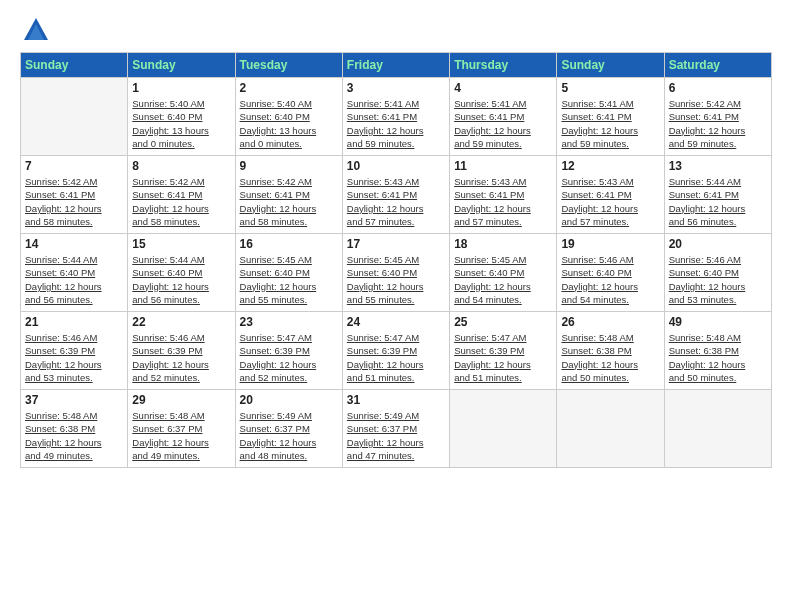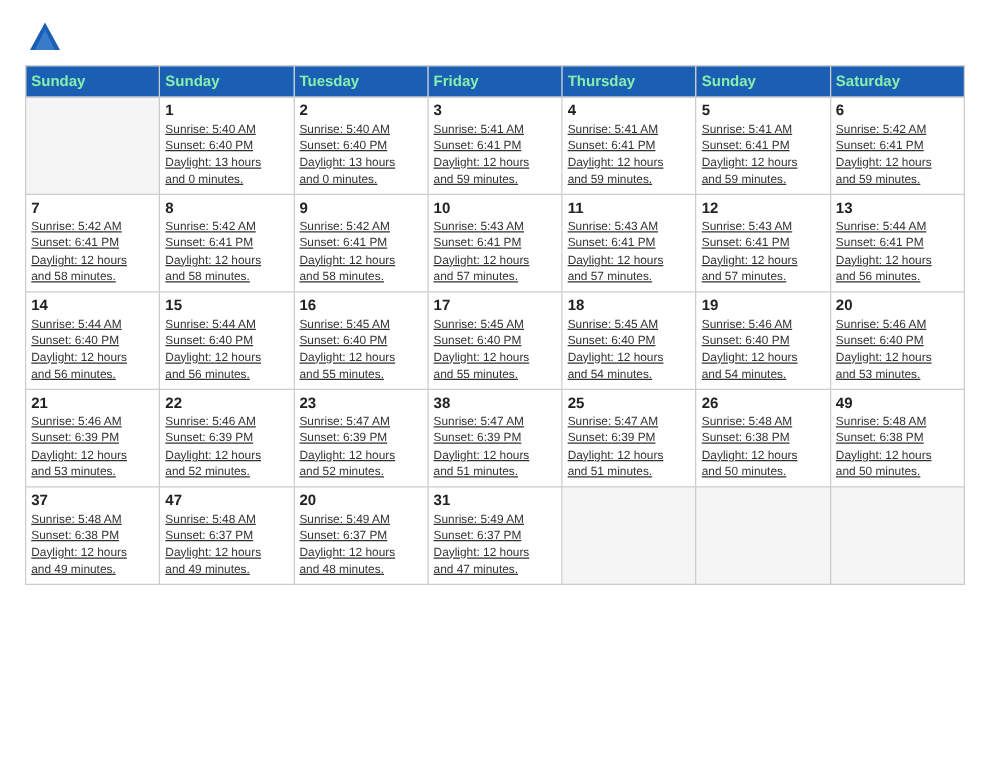--- a/index.html
+++ b/index.html
@@ -296,21 +296,21 @@
 and 52 minutes.</div>
           </td>
           <td>
             <span class="day-number">23</span>
             <div class="day-info" style="white-space: pre-line;">Sunrise: 5:47 AM
 Sunset: 6:39 PM
 Daylight: 12 hours
 and 52 minutes.</div>
           </td>
           <td>
-            <span class="day-number">38</span>
+            <span class="day-number">24</span>
             <div class="day-info" style="white-space: pre-line;">Sunrise: 5:47 AM
 Sunset: 6:39 PM
 Daylight: 12 hours
 and 51 minutes.</div>
           </td>
           <td>
             <span class="day-number">25</span>
             <div class="day-info" style="white-space: pre-line;">Sunrise: 5:47 AM
 Sunset: 6:39 PM
 Daylight: 12 hours
@@ -333,21 +333,21 @@
         </tr>
         <tr>
           <td>
             <span class="day-number">37</span>
             <div class="day-info" style="white-space: pre-line;">Sunrise: 5:48 AM
 Sunset: 6:38 PM
 Daylight: 12 hours
 and 49 minutes.</div>
           </td>
           <td>
-            <span class="day-number">47</span>
+            <span class="day-number">29</span>
             <div class="day-info" style="white-space: pre-line;">Sunrise: 5:48 AM
 Sunset: 6:37 PM
 Daylight: 12 hours
 and 49 minutes.</div>
           </td>
           <td>
             <span class="day-number">20</span>
             <div class="day-info" style="white-space: pre-line;">Sunrise: 5:49 AM
 Sunset: 6:37 PM
 Daylight: 12 hours

